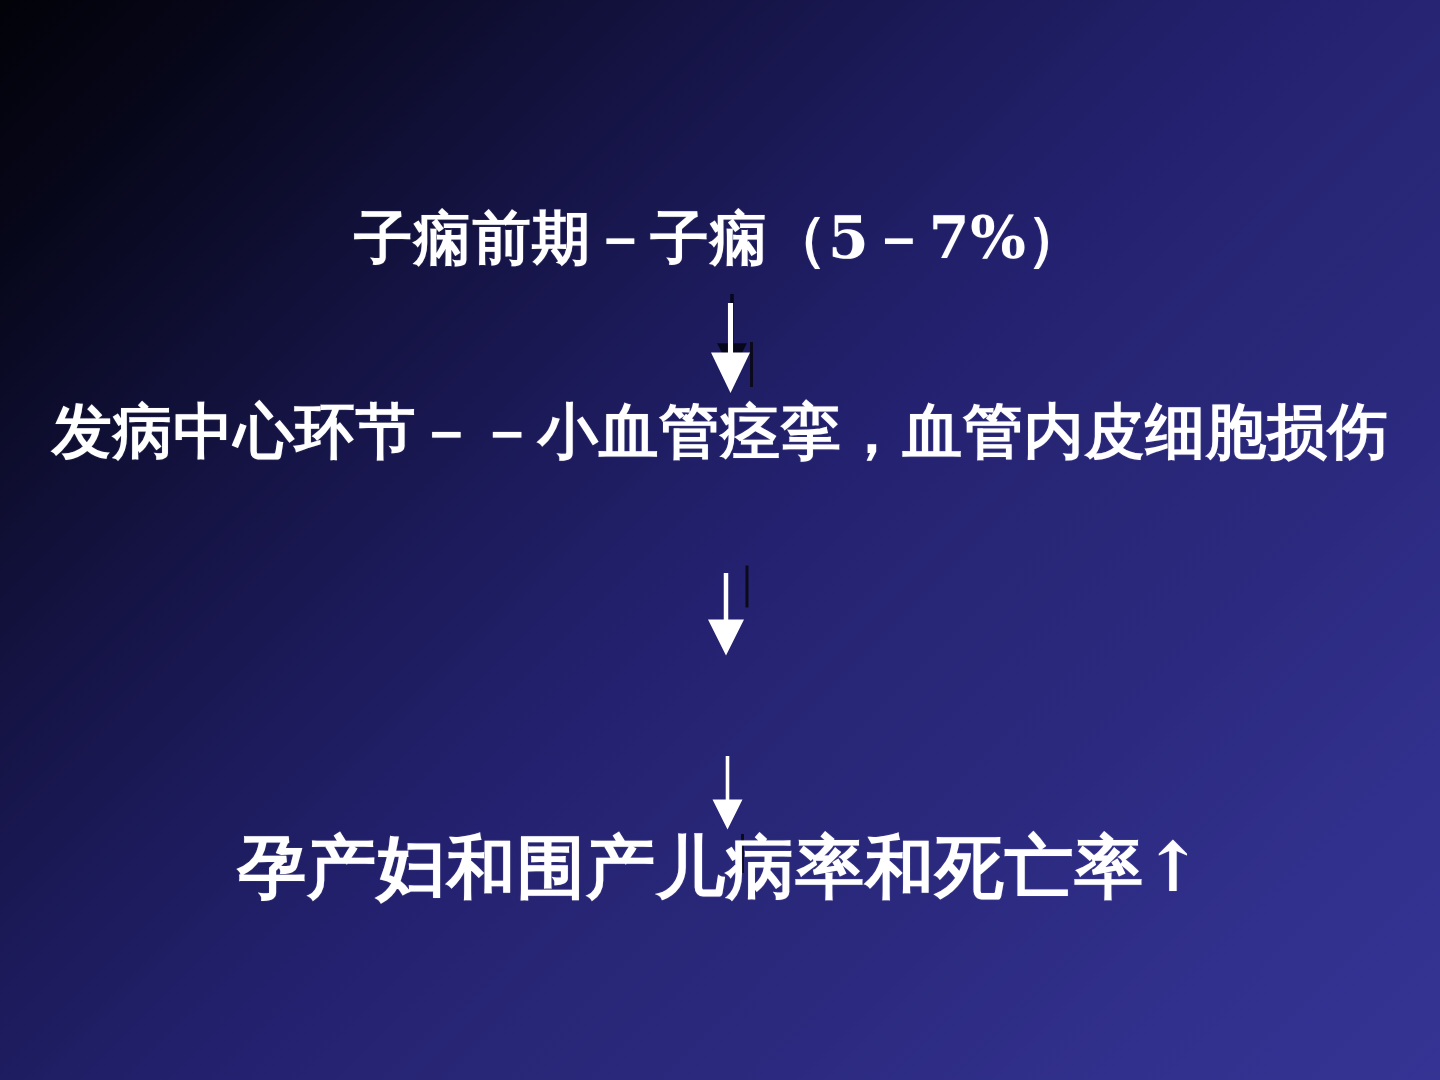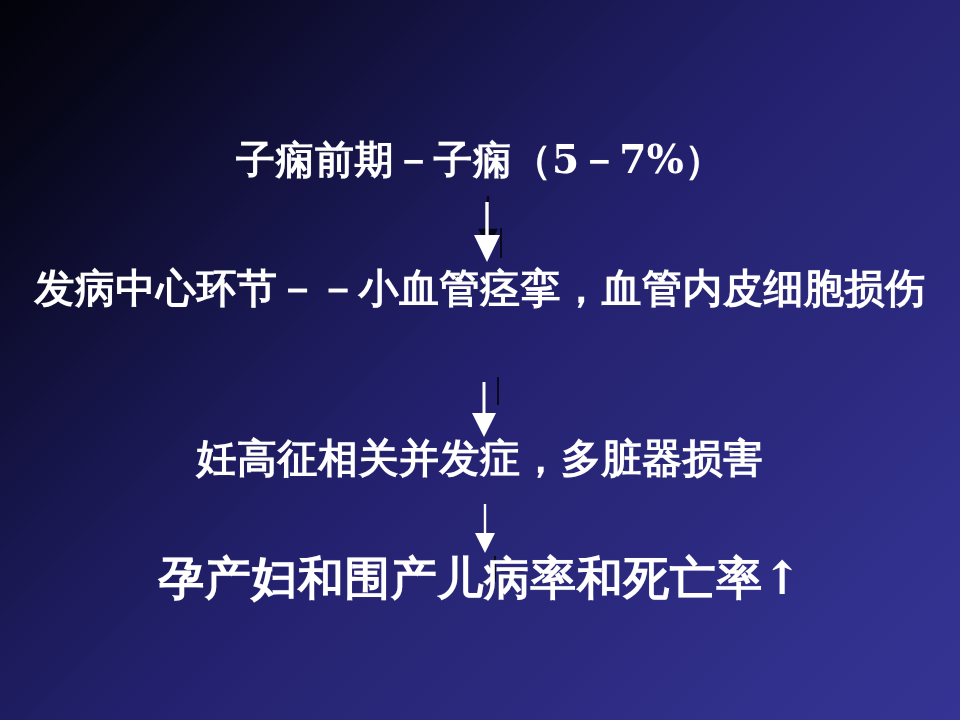--- a/index.html
+++ b/index.html
@@ -133,21 +133,20 @@
     <div class="flow-text" id="line-2">发病中心环节－－小血管痉挛，血管内皮细胞损伤</div>
 
     <div class="arrow" id="arrow-2">
       <svg width="36" height="56" viewBox="0 0 36 56" aria-hidden="true">
         <line x1="18" y1="0" x2="18" y2="36" stroke="currentColor" stroke-width="3"></line>
         <path d="M18 55 L6 31 L30 31 Z" fill="currentColor"></path>
       </svg>
     </div>
     <div class="cursor-tick" id="tick-2"></div>
 
-    <div class="flow-text" id="line-3">妊高征相关并发症，多脏器损害</div>
 
     <div class="arrow" id="arrow-3">
       <svg width="30" height="50" viewBox="0 0 30 50" aria-hidden="true">
         <line x1="15" y1="0" x2="15" y2="33" stroke="currentColor" stroke-width="2.4"></line>
         <path d="M15 49 L5 29 L25 29 Z" fill="currentColor"></path>
       </svg>
     </div>
     <div class="cursor-tick" id="tick-3"></div>
 
     <div class="flow-text" id="line-4">孕产妇和围产儿病率和死亡率↑</div>

